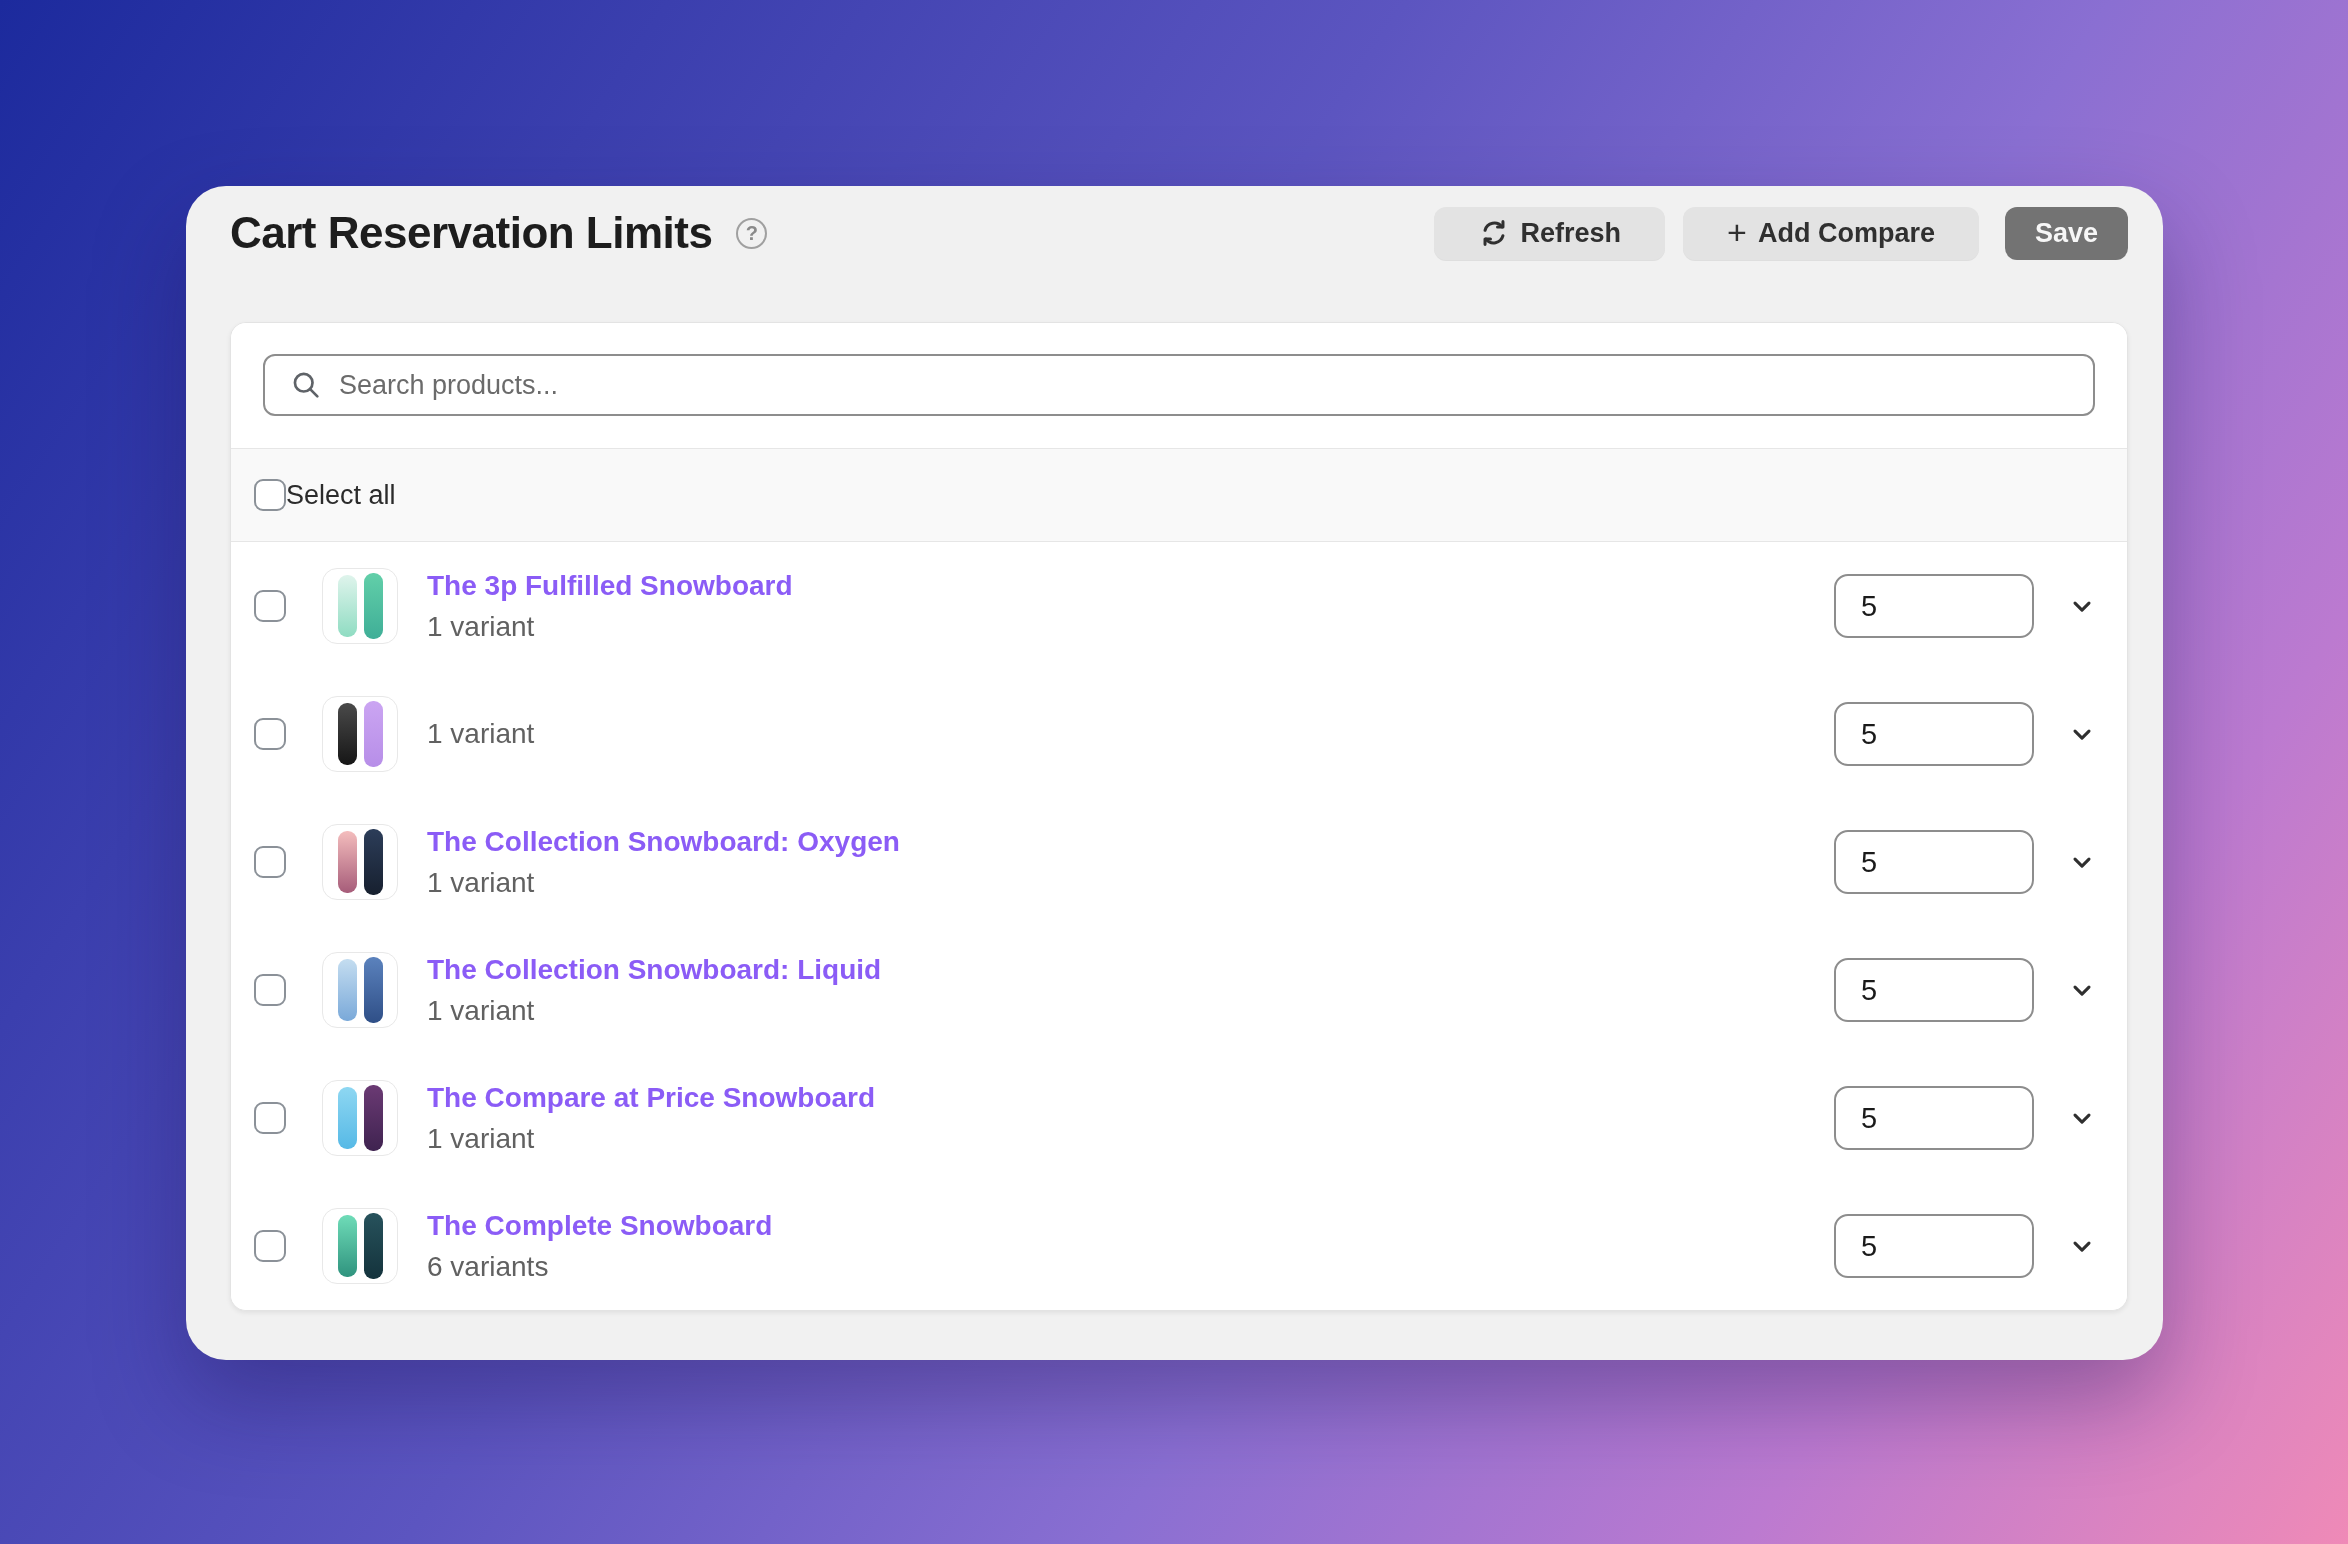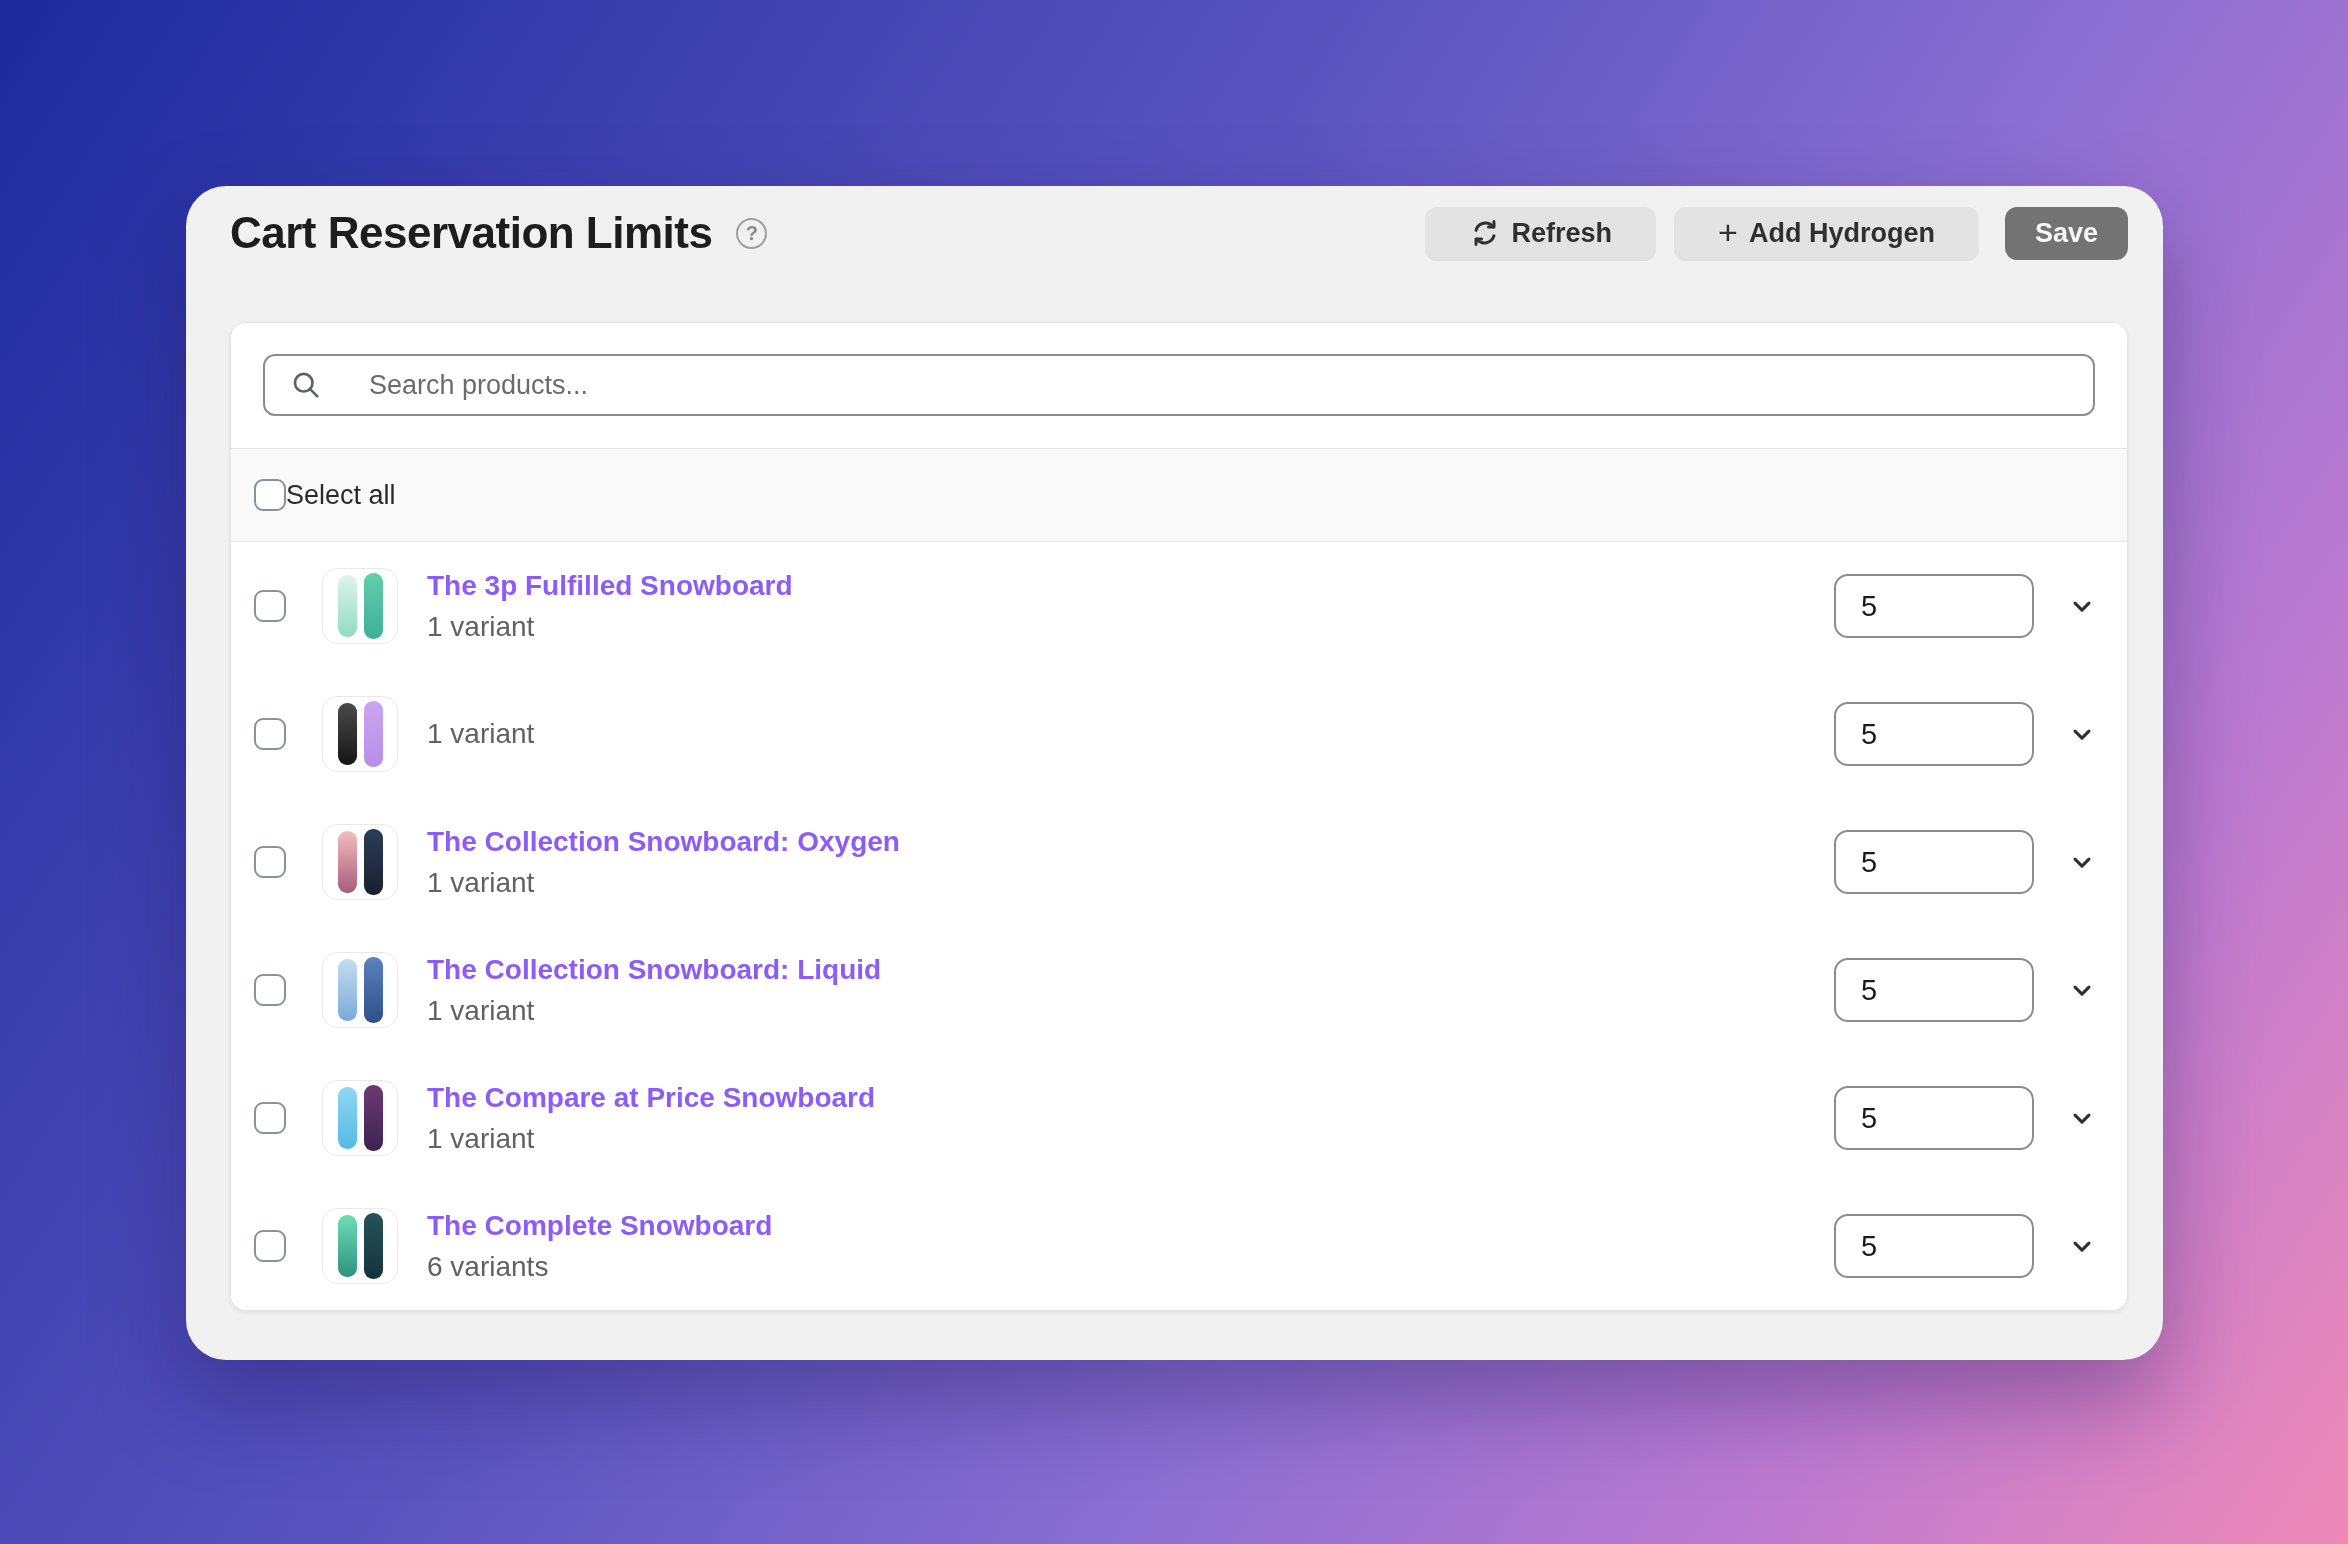--- a/index.html
+++ b/index.html
@@ -47,21 +47,21 @@
     position:absolute;left:44px;top:136px;width:1898px;height:989px;
     background:#ffffff;border:1px solid #e3e3e3;border-radius:16px;
     box-sizing:border-box;overflow:hidden;
     box-shadow:0 2px 5px rgba(0,0,0,.07);
   }
   .search-section{height:125px;box-sizing:border-box;padding:31px 32px 0 32px;background:#ffffff;}
   .search-box{position:relative;height:62px;}
   .search-box input{
     width:100%;height:62px;box-sizing:border-box;
     border:2px solid #8d8d8d;border-radius:12px;background:#fff;
-    padding:0 20px 0 104px;font-family:inherit;font-size:27px;color:#303030;outline:none;
+    padding:0 20px 0 74px;font-family:inherit;font-size:27px;color:#303030;outline:none;
   }
   .search-box input::placeholder{color:#6b6b6b;opacity:1;}
   .search-icon{position:absolute;left:26px;top:14px;pointer-events:none;}
   .select-all-row{
     height:94px;background:#f9f9f9;
     border-top:1px solid #e6e6e6;border-bottom:1px solid #e6e6e6;
     display:flex;align-items:center;padding-left:23px;box-sizing:border-box;
   }
   .checkbox{
     width:32px;height:32px;flex:0 0 32px;background:#fff;
@@ -104,21 +104,21 @@
         <svg width="32" height="32" viewBox="0 0 20 20" fill="none">
           <path d="M4.4 8.3a6 6 0 0 1 10.6-2.1" stroke="#303030" stroke-width="1.9" stroke-linecap="round"></path>
           <path d="M15.6 2.9v3.4h-3.4" stroke="#303030" stroke-width="1.9" stroke-linecap="round" stroke-linejoin="round"></path>
           <path d="M15.6 11.7a6 6 0 0 1-10.6 2.1" stroke="#303030" stroke-width="1.9" stroke-linecap="round"></path>
           <path d="M4.4 17.1v-3.4h3.4" stroke="#303030" stroke-width="1.9" stroke-linecap="round" stroke-linejoin="round"></path>
         </svg>
         <span>Refresh</span>
       </button>
       <button class="btn">
         <span class="plus">+</span>
-        <span>Add Hydrogen</span>
+        <span>Add Compare</span>
       </button>
       <button class="btn save" aria-disabled="true">
         <span>Save</span>
       </button>
     </div>
   </div>
 
   <div class="panel">
 
     <div class="search-section">

